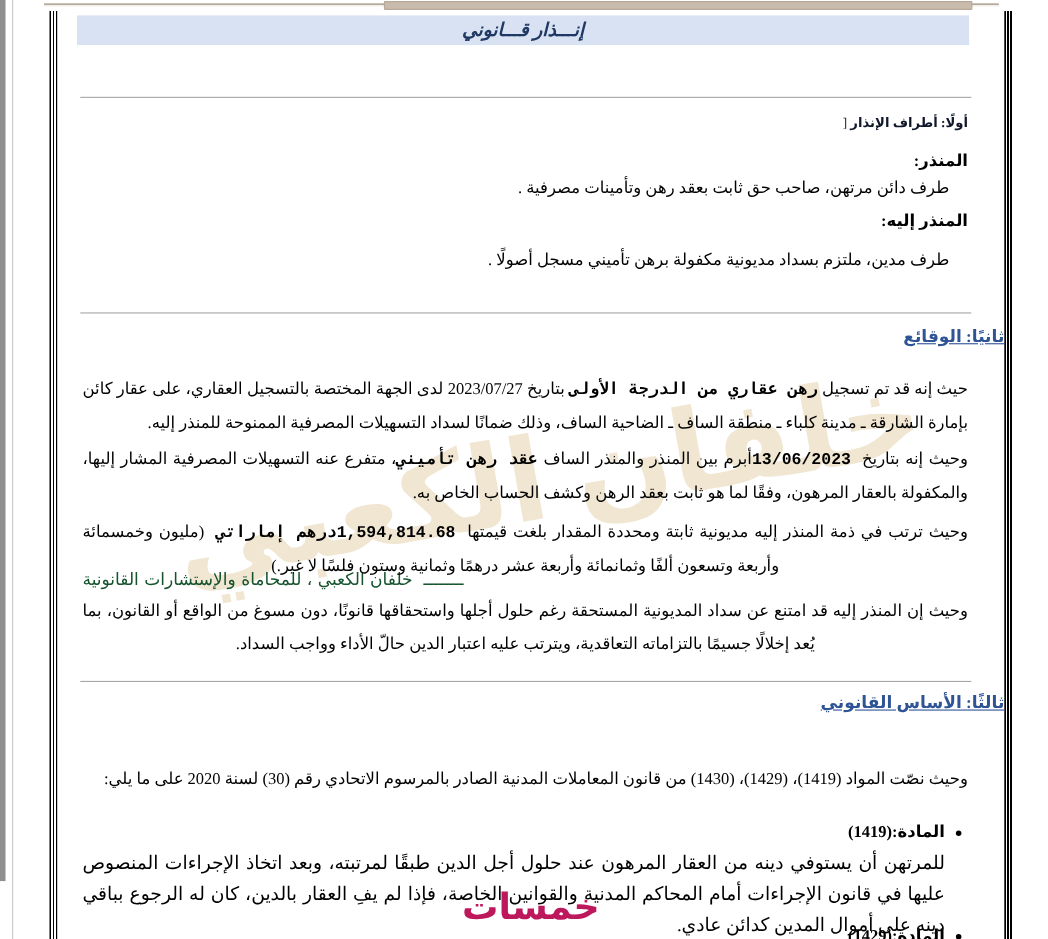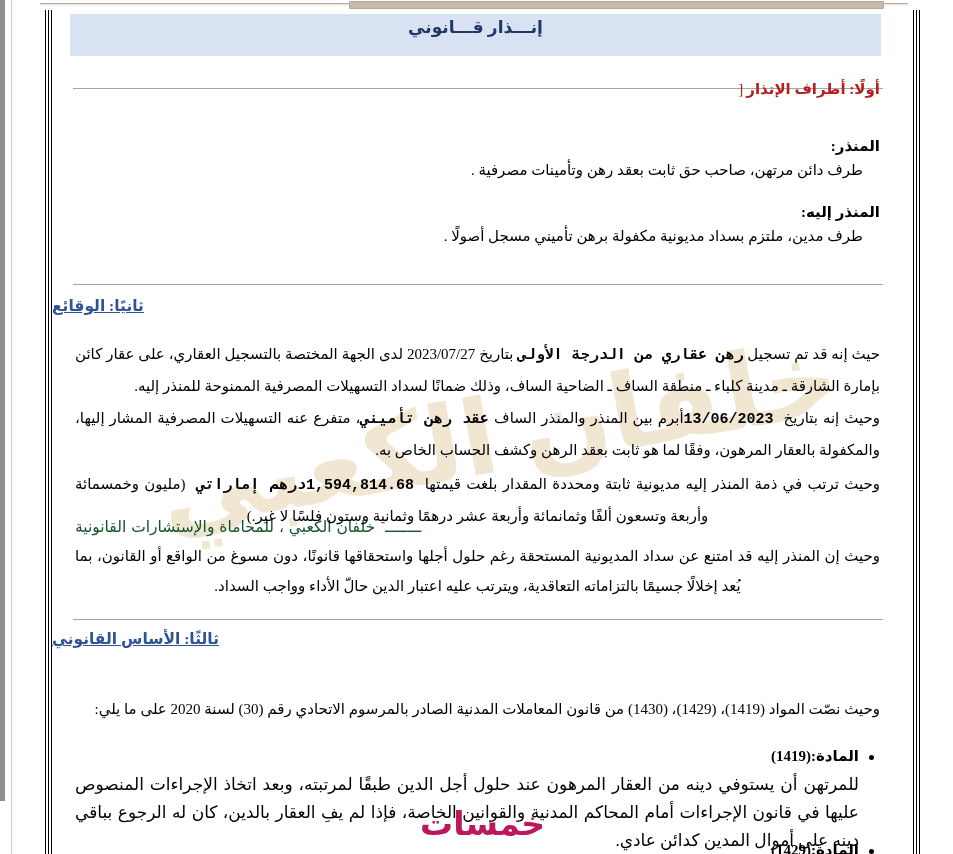--- a/index.html
+++ b/index.html
@@ -30,35 +30,35 @@
   .wm-callig { position:absolute; left:170px; top:368px; width:620px; text-align:center;
     font-size:104px; line-height:1.2; white-space:nowrap; font-weight:bold;
     color:#f0e6d1; transform:rotate(-10deg); pointer-events:none; }
   .wm-firm { position:absolute; top:518px; left:0; width:100%; text-align:left;
     font-size:15.5px; color:#14532d; transform:translateX(23px); pointer-events:none;
     font-family:"DejaVu Sans","Liberation Sans",sans-serif; }
   .wm-brand { position:absolute; top:804px; left:368px; font-size:33px; font-weight:bold;
     color:#be185d; letter-spacing:1px; pointer-events:none;
     font-family:"DejaVu Sans","Liberation Sans",sans-serif; }
 
-  .title-band { position:absolute; left:18px; top:14px; width:811px; height:42px;
-    background:#d9e2f3; text-align:center; }
+  .title-band { position:absolute; left:18px; top:14px; width:811px; height:27px;
+    background:#d9e2f3; text-align:center;font-style:italic; }
   .title-band .t { font-size:17px; font-weight:bold; color:#1f3864; line-height:27px; }
 
   .rule { position:absolute; left:21px; width:810px; height:1px; background:#a6a6a6; }
   #rule1 { top:88px; } #rule2 { top:284px; } #rule3 { top:619px; }
 
-  .h-side { position:absolute; right:33px; top:80px; font-size:15px; font-weight:bold; color:#b91c1c; }
+  .h-side { position:absolute; right:33px; top:104px; font-size:12px; font-weight:bold; color:#0f172a; }
   .h-side .brk { font-weight:400; margin-right:3px; }
-  .h-center { position:absolute; left:0; width:100%; text-align:left; font-size:15.5px;
+  .h-center { position:absolute; left:0; width:100%; text-align:right; font-size:15.5px;
     font-weight:bold; color:#2f5496; text-decoration:underline; }
   #h-facts { top:297px; } #h-legal { top:630px; }
 
   .label { position:absolute; right:33px; font-size:15px; font-weight:bold; }
-  #lbl-notifier { top:137px; } #lbl-notified { top:203px; }
+  #lbl-notifier { top:137px; } #lbl-notified { top:191px; }
   .line-text { position:absolute; right:50px; font-size:15px; }
   #txt-notifier { top:161px; } #txt-notified { top:227px; }
 
   .para { position:absolute; right:33px; left:23px; font-size:15px; line-height:30px;
     text-align:justify; text-align-last:right; }
   #p1 { top:339px; } #p2 { top:403px; }
   #p3 { top:469px; text-align-last:center; }
   #p4 { top:541px; text-align-last:center; }
   #p5 { top:695px; line-height:29px; }
   .b { font-weight:bold;font-family:Liberation Mono, monospace; }

